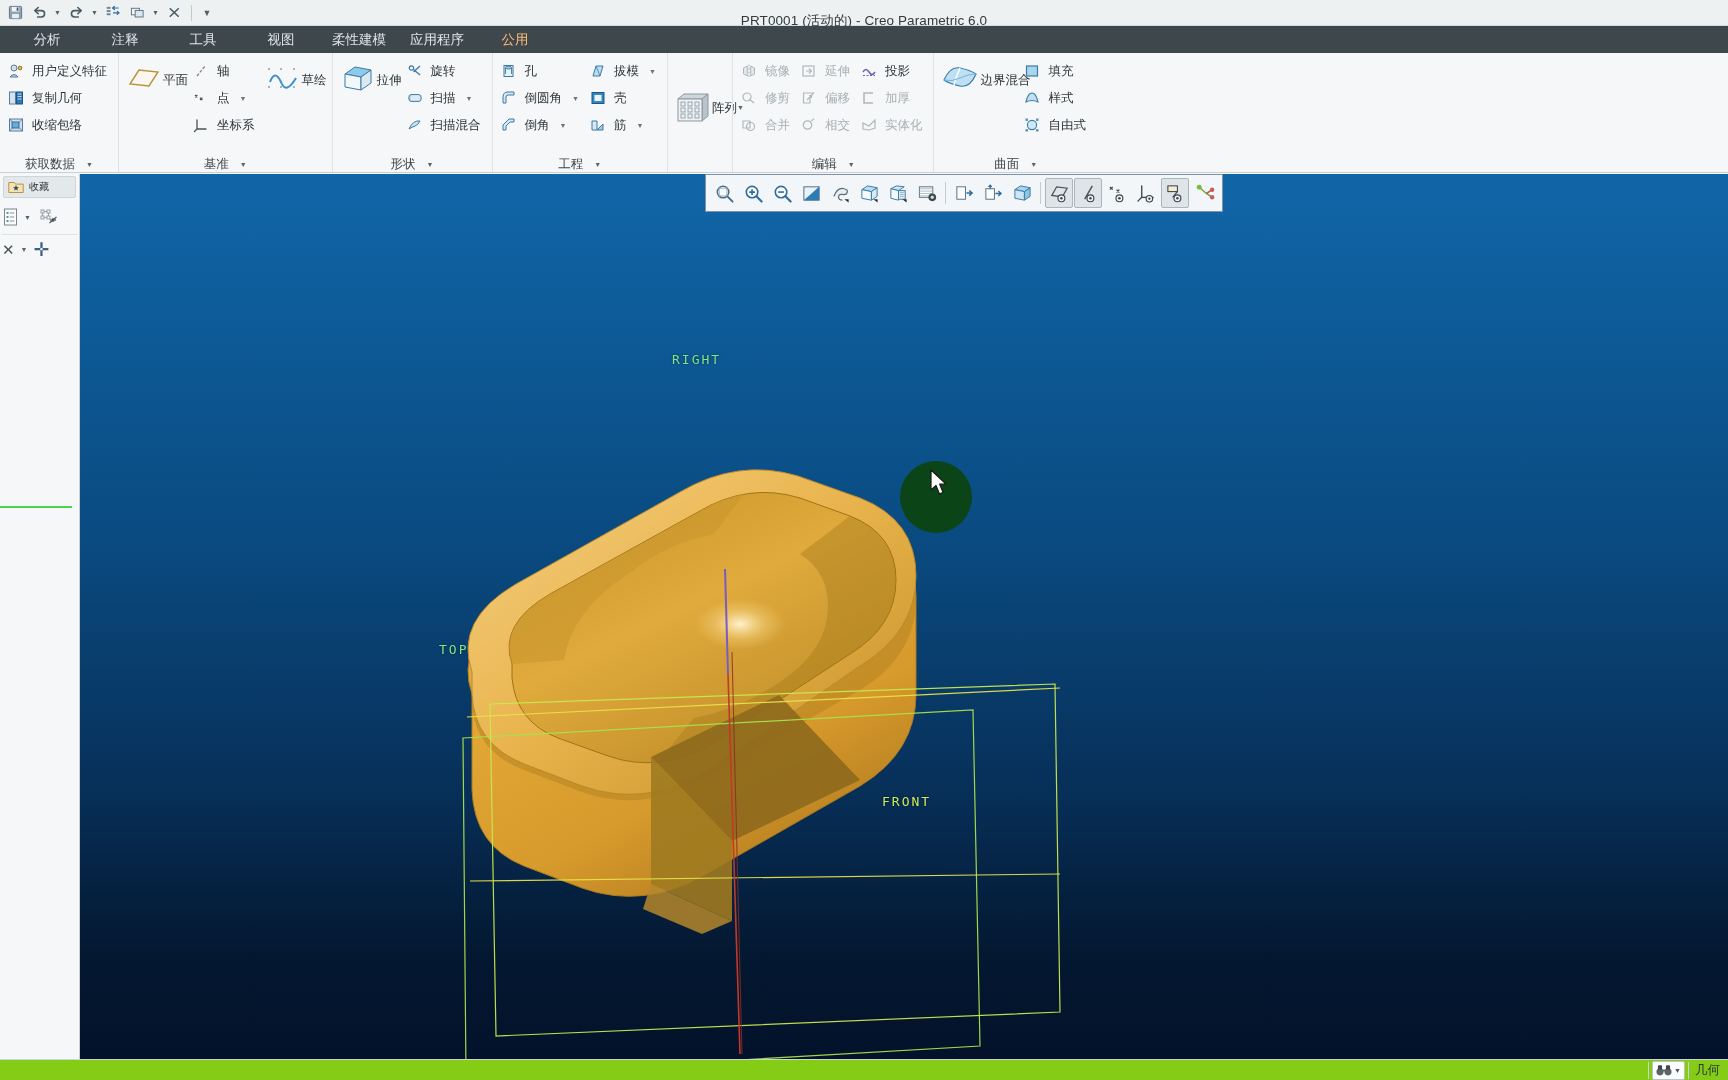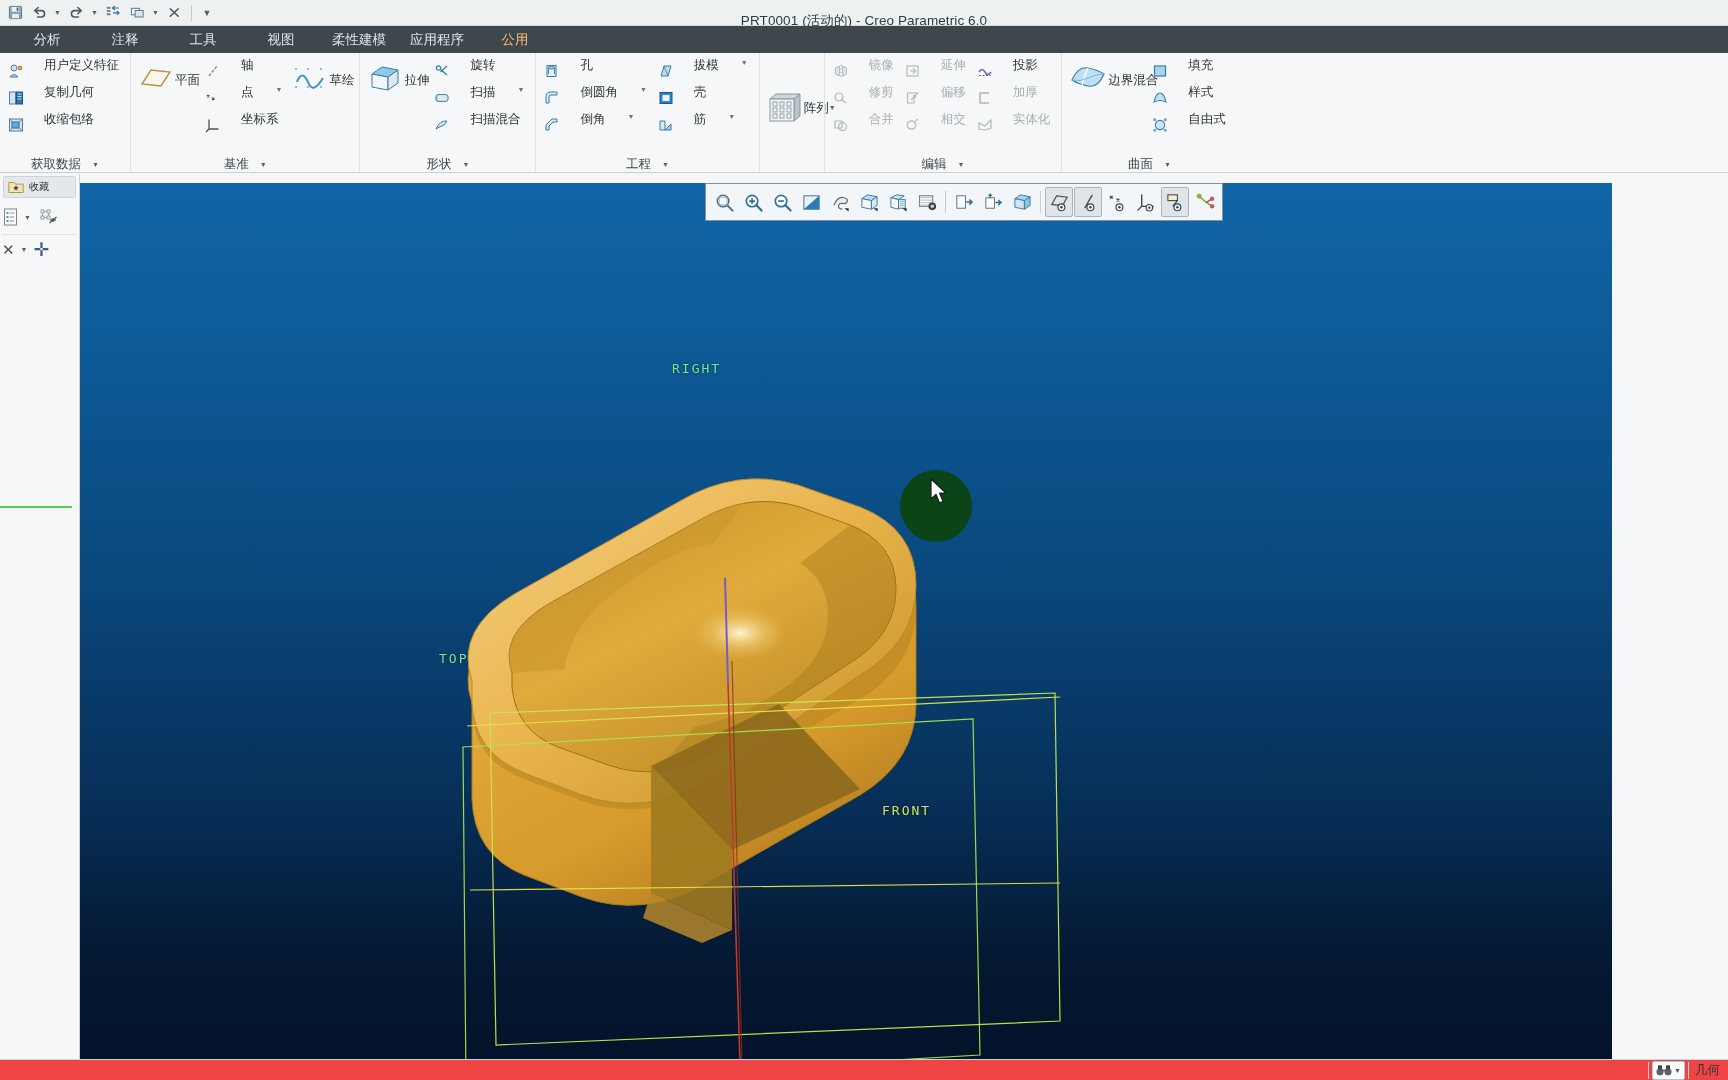--- a/index.html
+++ b/index.html
@@ -100,21 +100,21 @@
     height: 18px;
     display: flex; align-items: center; justify-content: center;
     font-size: 12.5px; color: #3c4549;
     gap: 11px;
   }
   .rgroup-label .dd { font-size: 7px; color: #5a6369; }
 
   
   .col-small { display: flex; flex-direction: column; gap: 1px; padding-top: 2px; }
   .item-s {
-    display: flex; gap: 20px;
+    display: flex; align-items: center; gap: 8px;
     height: 26px; padding: 0 5px 0 2px;
     font-size: 12.5px; color: #2c3438;
     white-space: nowrap;
     border: 1px solid transparent;
     border-radius: 2px;
   }
   .item-s.dim { color: #a8b0b4; }
   .item-s .lbl { line-height: 1; }
   .item-s .dd { font-size: 7px; color: #6a7378; margin-left: 2px; }
 
@@ -161,22 +161,22 @@
   }
   .tool-row2 .x { font-size: 15px; color: #4a5358; line-height: 1; }
   .tool-row2 .plus { font-size: 19px; color: #3f5e80; line-height: 1; font-weight: 600; }
   .greenline {
     position: absolute; left: 0; top: 332px;
     width: 72px; height: 2px; background: #4fd14f;
   }
 
   
   .viewport {
-    position: absolute; top: 183px; left: 80px;
-    width: 1532px; height: 885px;
+    position: absolute; top: 174px; left: 80px;
+    width: 1648px; height: 885px;
     background: linear-gradient(to bottom, #1166a8 0%, #0d5a97 18%, #0a4a80 42%, #072f58 70%, #041831 88%, #03122a 100%);
     overflow: hidden;
   }
 
   
   .vtoolbar {
     position: absolute; top: 0px; left: 625px;
     height: 38px;
     background: #f3f6f8;
     border: 1px solid #7f93a4;
@@ -211,21 +211,21 @@
     width: 72px; height: 72px;
     border-radius: 50%;
     background: #0b4416;
   }
   .cursor-arrow { position: absolute; }
 
   
   .statusbar {
     position: absolute; bottom: 0; left: 0;
     width: 1728px; height: 21px;
-    background: #ef4444;
+    background: #84cc16;
     border-top: 1px solid #ccd3d6;
     display: flex; align-items: center;
   }
   .sb-spacer { flex: 1; }
   .sb-sep { width: 1px; height: 17px; background: #ccd3d6; }
   .sb-filter {
     display: flex; align-items: center; gap: 2px;
     margin: 0 3px;
     height: 19px;
     border: 1px solid #b9c2c7;

